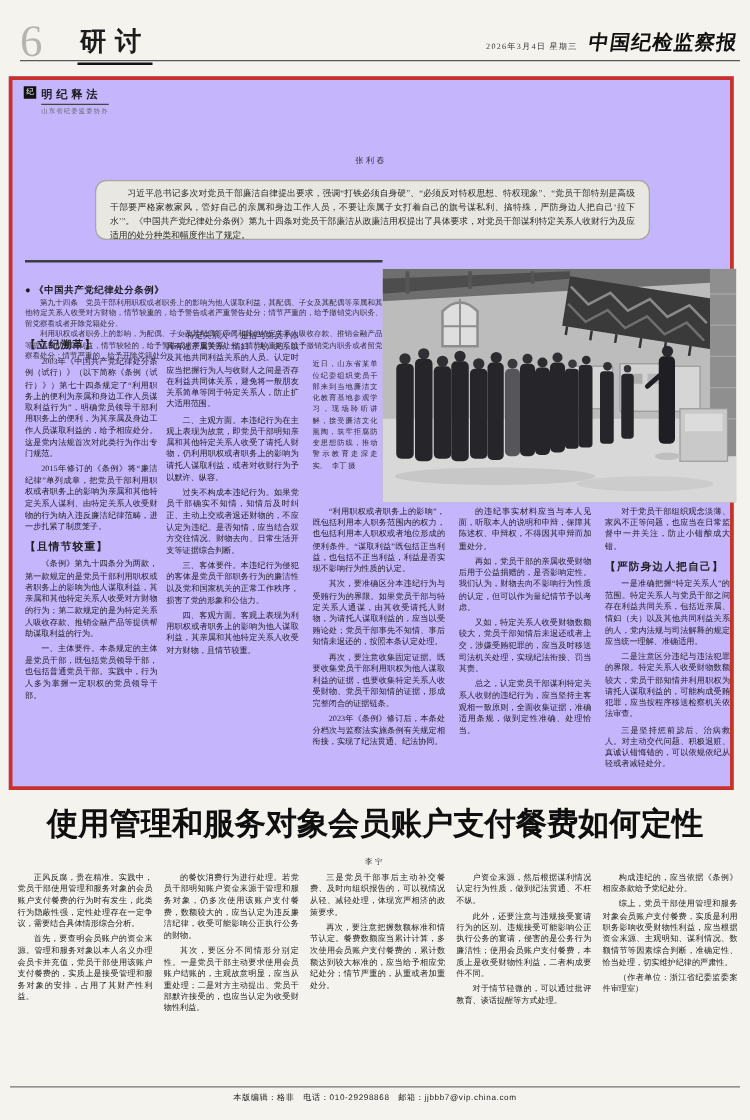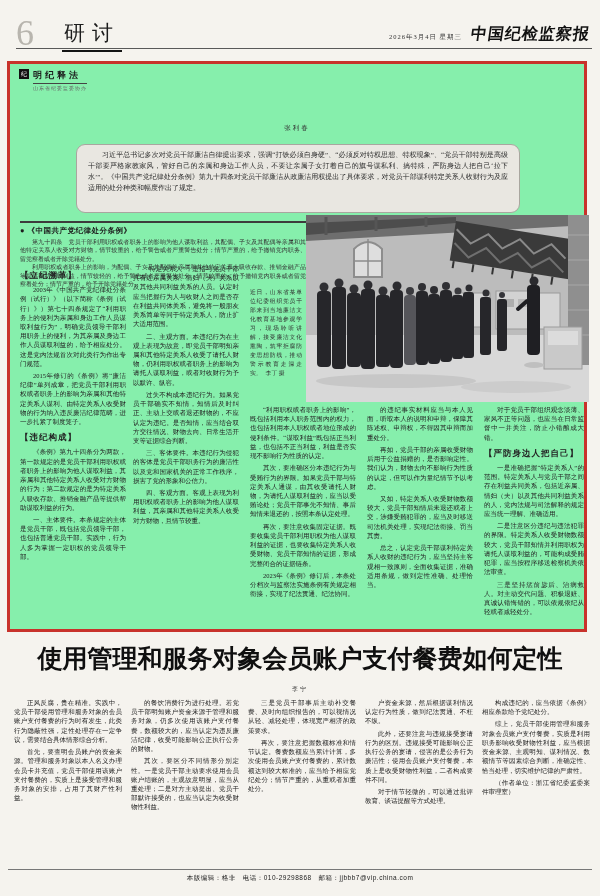--- a/index.html
+++ b/index.html
@@ -3,43 +3,43 @@
 <meta charset="utf-8">
 <style>
   html,body{margin:0;padding:0;}
   body{
     width:600px;height:896px;position:relative;overflow:hidden;
     background:#f5f3ee;color:#1c1c1c;
     font-family:"Liberation Serif","DejaVu Serif",serif;
   }
   
   .page-num{position:absolute;left:16px;top:12px;font-size:36px;color:#b8b5ae;font-weight:400;}
-  .section-name{position:absolute;left:62px;top:19px;font-size:21px;font-weight:normal;letter-spacing:7px;
+  .section-name{position:absolute;left:62px;top:19px;font-size:21px;font-weight:bold;letter-spacing:7px;
     border-bottom:2px solid #141414;padding:0 2px 3px 2px;}
   .mast-right{position:absolute;right:10px;top:24px;display:flex;align-items:baseline;gap:9px;}
   .mast-date{font-size:6.5px;color:#333;letter-spacing:1px;}
   .paper-name{font-size:16px;font-weight:bold;color:#111;transform:skewX(-8deg);letter-spacing:1px;}
   .mast-rule{position:absolute;left:16px;right:8px;top:48px;height:1px;background:#595959;}
 
   
   .main-box{position:absolute;left:7px;top:61px;width:580px;height:571px;
-    border:3px solid #c8322b;background:#86efac;box-sizing:border-box;}
+    border:3px solid #c8322b;background:#c4b5fd;box-sizing:border-box;}
   .tag-wrap{position:absolute;left:9px;top:5px;display:flex;gap:4px;align-items:flex-start;}
   .tag-seal{width:10px;height:10px;background:#111;color:#fff;font-size:6px;line-height:10px;
     text-align:center;font-family:"Liberation Sans",sans-serif;}
   .tag-main{font-size:9px;font-weight:bold;letter-spacing:3px;border-bottom:1px solid #444;padding-bottom:1px;}
   .tag-sub{font-size:5px;color:#666;letter-spacing:1px;margin-top:1px;}
   .main-title{position:absolute;left:0;right:0;top:26px;text-align:center;
     font-size:23px;font-weight:bold;letter-spacing:1px;color:#0f0f0f;}
   .main-byline{position:absolute;left:0;right:0;top:60px;text-align:center;font-size:6.5px;color:#333;letter-spacing:2px;}
-  .intro-box{position:absolute;left:66px;width:444px;top:80px;height:69px;box-sizing:border-box;
+  .intro-box{position:absolute;left:66px;width:444px;top:80px;height:48px;box-sizing:border-box;
     background:#e9e7e1;border:1px solid #a9a69f;border-radius:9px;padding:5px 11px;
     font-size:7px;line-height:1.55;text-align:justify;color:#2a2a2a;}
   .intro-box .ind{display:block;text-indent:2em;}
-  .reg-block{position:absolute;left:10px;top:157px;width:286px;border-top:2px solid #3c3c3c;padding-top:3px;}
+  .reg-block{position:absolute;left:10px;top:144px;width:286px;border-top:2px solid #3c3c3c;padding-top:17px;}
   .reg-head{font-size:7.5px;font-weight:bold;margin:0 0 2px 0;letter-spacing:.5px;}
   .reg-block p{margin:0;font-size:6px;line-height:1.4;text-align:justify;text-indent:2em;color:#333;}
 
   
   .photo{position:absolute;left:296px;top:151px;width:283px;height:187px;background:#bdbdbd;overflow:hidden;}
   .photo svg{display:block;}
   .photo-caption{position:absolute;left:240px;top:224px;width:52px;height:116px;overflow:hidden;
     font-size:5.8px;line-height:1.55;text-align:justify;color:#2e2e2e;}
   .photo-credit{white-space:nowrap;margin-left:4px;}
 
@@ -215,21 +215,21 @@
   </div>
 
   <div class="photo-caption">
     <span>近日，山东省某单位纪委组织党员干部来到当地廉洁文化教育基地参观学习，现场聆听讲解，接受廉洁文化熏陶，筑牢拒腐防变思想防线，推动警示教育走深走实。</span><span class="photo-credit">李丁 摄</span>
   </div>
 
   <div class="col c1">
     <div class="sec-h">【立纪溯革】</div>
     <p>2003年《中国共产党纪律处分条例（试行）》（以下简称《条例（试行）》）第七十四条规定了“利用职务上的便利为亲属和身边工作人员谋取利益行为”，明确党员领导干部利用职务上的便利，为其亲属及身边工作人员谋取利益的，给予相应处分。这是党内法规首次对此类行为作出专门规范。</p>
     <p>2015年修订的《条例》将“廉洁纪律”单列成章，把党员干部利用职权或者职务上的影响为亲属和其他特定关系人谋利、由特定关系人收受财物的行为纳入违反廉洁纪律范畴，进一步扎紧了制度笼子。</p>
-    <div class="sec-h">【违纪构成】</div>
+    <div class="sec-h">【且情节较重】</div>
     <p>《条例》第九十四条分为两款，第一款规定的是党员干部利用职权或者职务上的影响为他人谋取利益，其亲属和其他特定关系人收受对方财物的行为；第二款规定的是为特定关系人吸收存款、推销金融产品等提供帮助谋取利益的行为。</p>
     <p>一、主体要件。本条规定的主体是党员干部，既包括党员领导干部，也包括普通党员干部。实践中，行为人多为掌握一定职权的党员领导干部。</p>
   </div>
 
   <div class="col c2">
     <p>“特定关系人”，是指与党员干部具有近亲属关系、情妇（夫）关系以及其他共同利益关系的人员。认定时应当把握行为人与收财人之间是否存在利益共同体关系，避免将一般朋友关系简单等同于特定关系人，防止扩大适用范围。</p>
     <p>二、主观方面。本违纪行为在主观上表现为故意，即党员干部明知亲属和其他特定关系人收受了请托人财物，仍利用职权或者职务上的影响为请托人谋取利益，或者对收财行为予以默许、纵容。</p>
     <p>过失不构成本违纪行为。如果党员干部确实不知情，知情后及时纠正、主动上交或者退还财物的，不应认定为违纪。是否知情，应当结合双方交往情况、财物去向、日常生活开支等证据综合判断。</p>
     <p>三、客体要件。本违纪行为侵犯的客体是党员干部职务行为的廉洁性以及党和国家机关的正常工作秩序，损害了党的形象和公信力。</p>
     <p>四、客观方面。客观上表现为利用职权或者职务上的影响为他人谋取利益，其亲属和其他特定关系人收受对方财物，且情节较重。</p>

